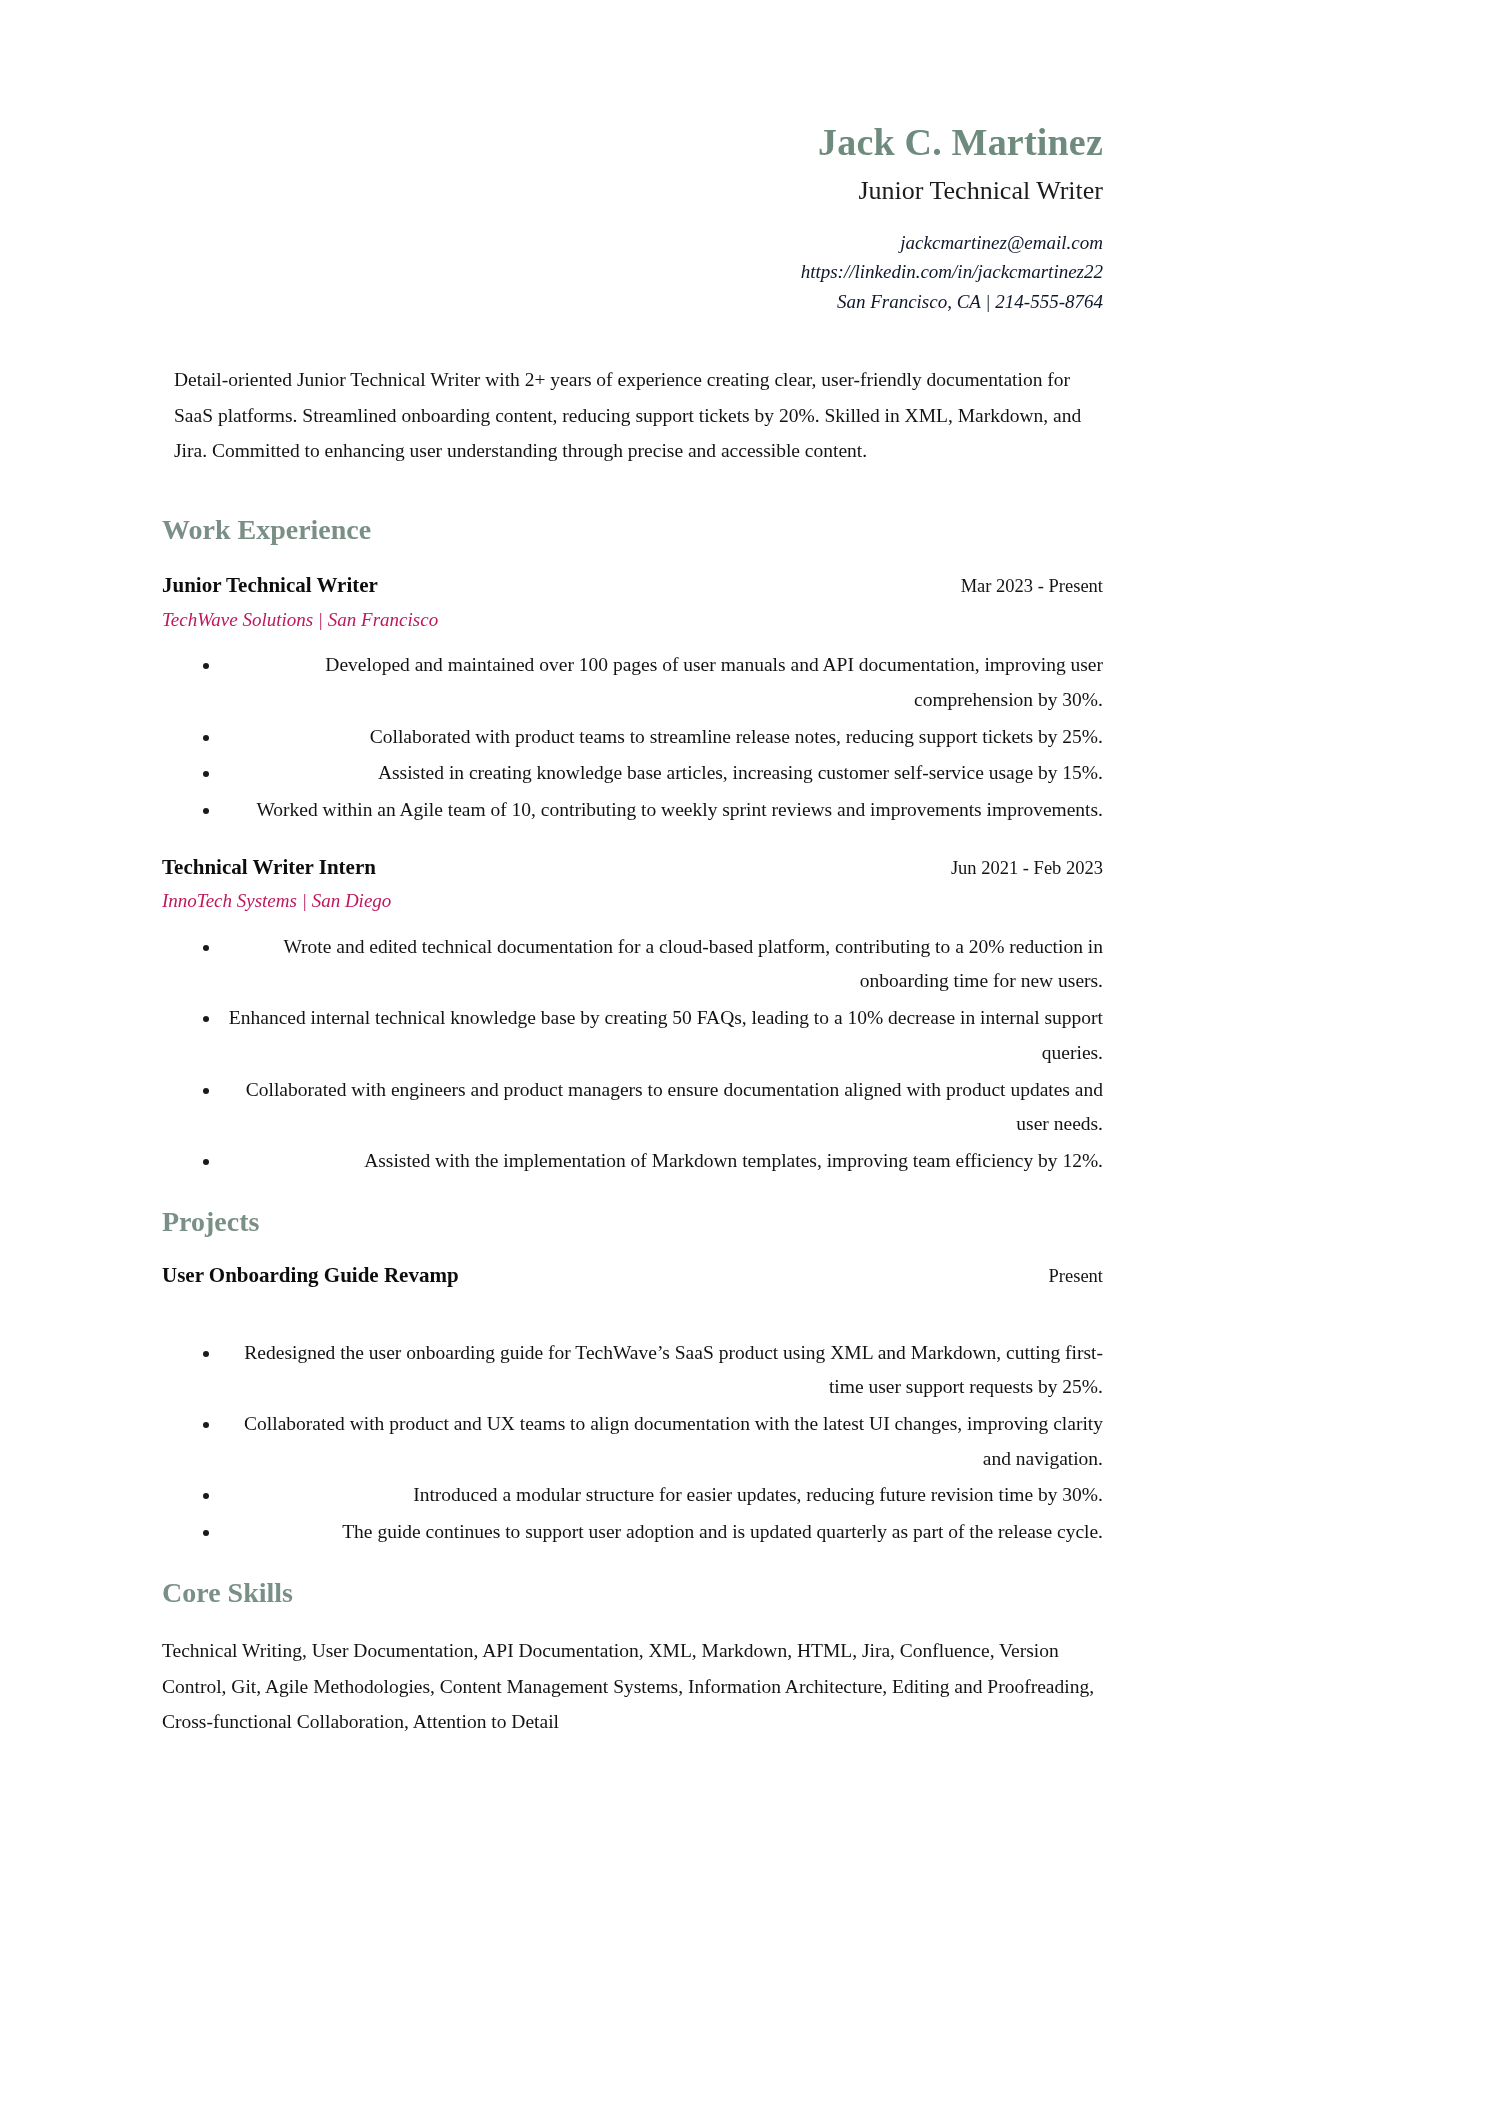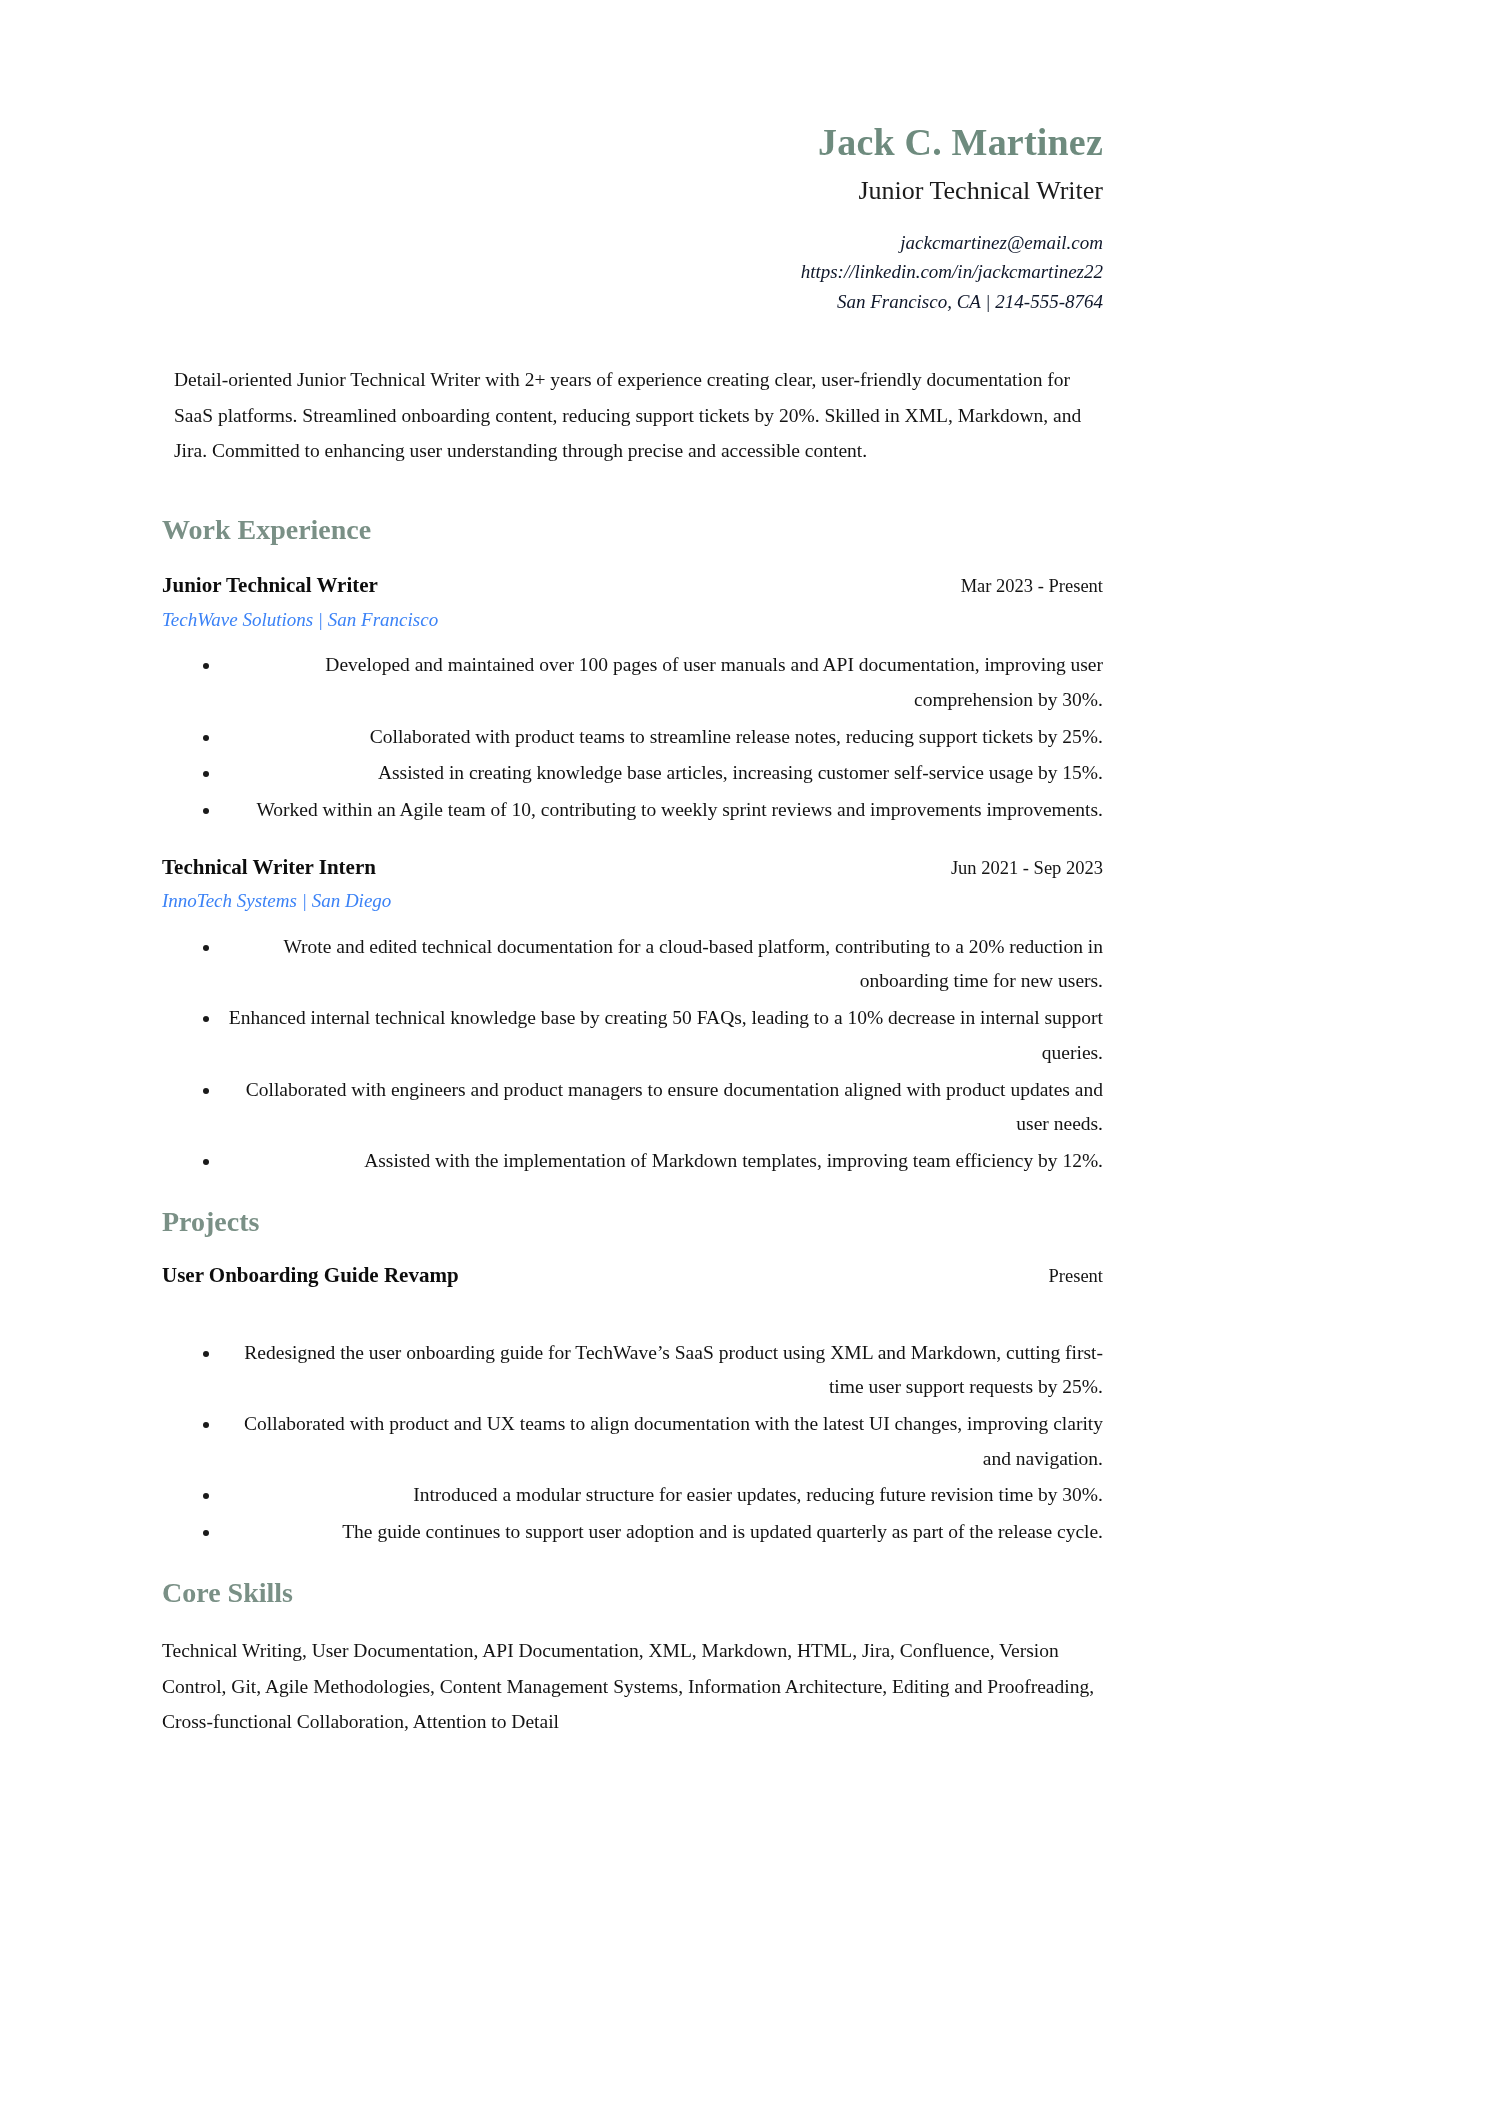--- a/index.html
+++ b/index.html
@@ -92,21 +92,21 @@
   .entry-date {
     font-size: 18.5px;
     color: #141414;
     white-space: nowrap;
     text-align: right;
     flex-shrink: 0;
   }
   .entry-org {
     font-size: 19px;
     font-style: italic;
-    color: #3b82f6;
+    color: #be185d;
     margin-top: 7px;
     line-height: 1.35;
   }
 
   
   ul.bullets {
     list-style: none;
     margin: 16px 0 0 0;
     padding: 0;
     text-align: right;
@@ -171,21 +171,21 @@
         <li>Developed and maintained over 100 pages of user manuals and API documentation, improving user comprehension by 30%.</li>
         <li>Collaborated with product teams to streamline release notes, reducing support tickets by 25%.</li>
         <li>Assisted in creating knowledge base articles, increasing customer self-service usage by 15%.</li>
         <li>Worked within an Agile team of 10, contributing to weekly sprint reviews and improvements improvements.</li>
       </ul>
     </div>
 
     <div class="entry">
       <div class="entry-head">
         <div class="entry-role">Technical Writer Intern</div>
-        <div class="entry-date">Jun 2021 - Sep 2023</div>
+        <div class="entry-date">Jun 2021 - Feb 2023</div>
       </div>
       <div class="entry-org">InnoTech Systems | San Diego</div>
       <ul class="bullets">
         <li>Wrote and edited technical documentation for a cloud-based platform, contributing to a 20% reduction in onboarding time for new users.</li>
         <li>Enhanced internal technical knowledge base by creating 50 FAQs, leading to a 10% decrease in internal support queries.</li>
         <li>Collaborated with engineers and product managers to ensure documentation aligned with product updates and user needs.</li>
         <li>Assisted with the implementation of Markdown templates, improving team efficiency by 12%.</li>
       </ul>
     </div>
   </div>

